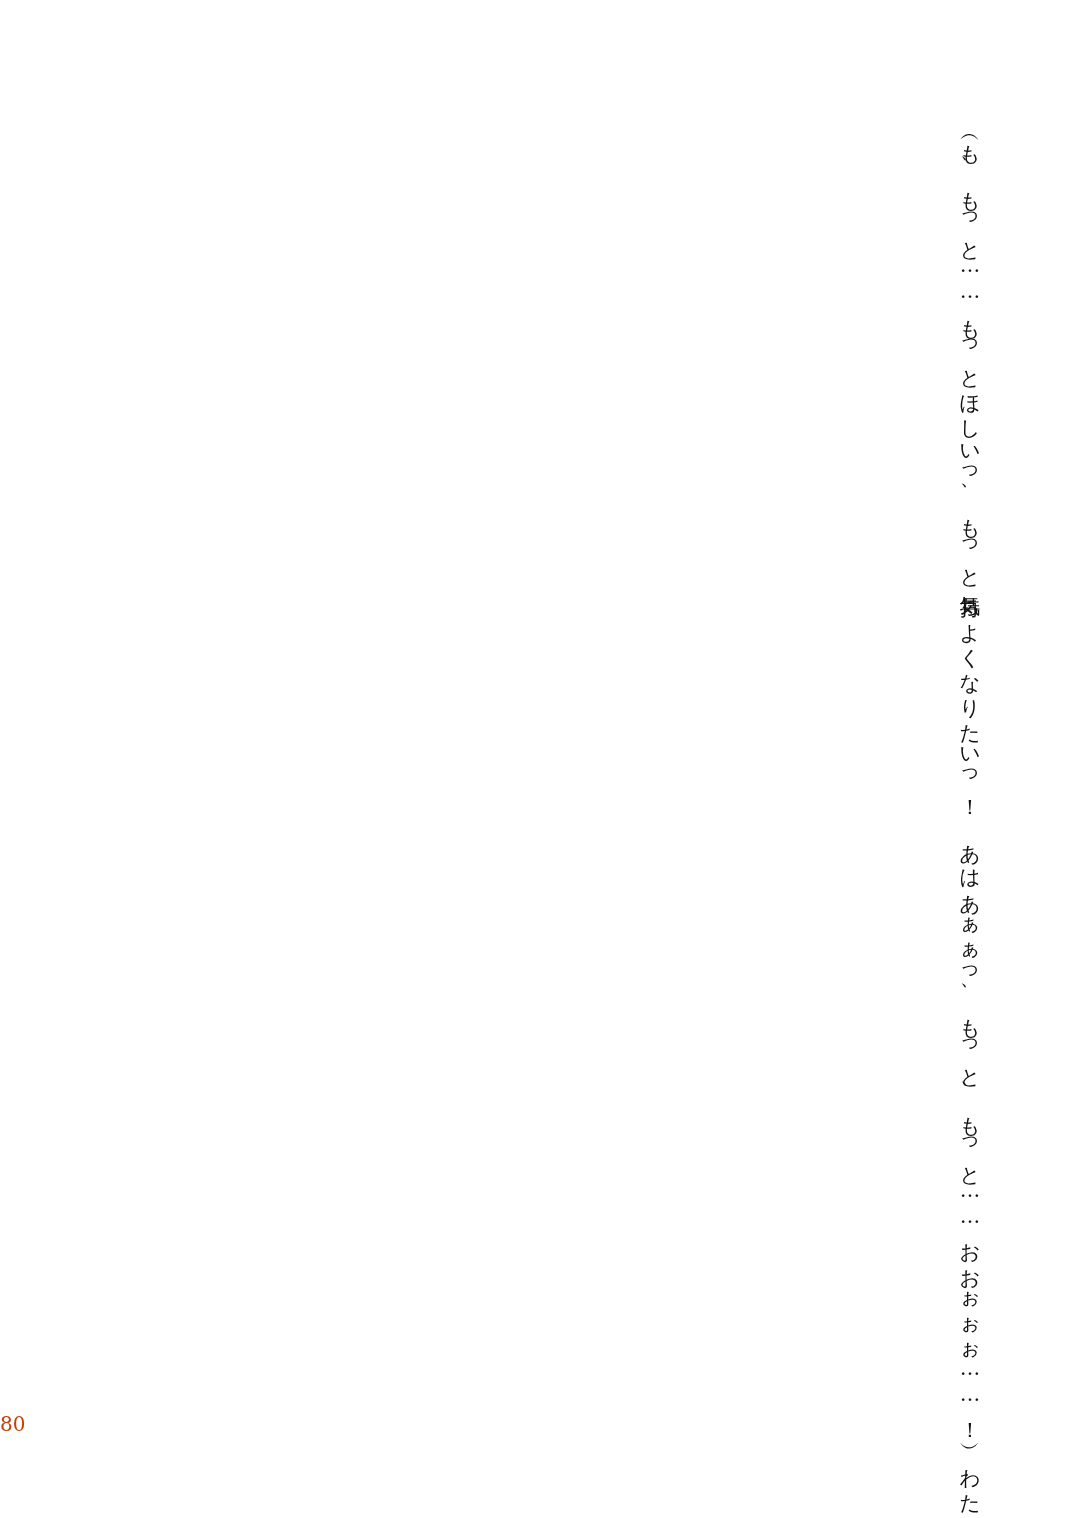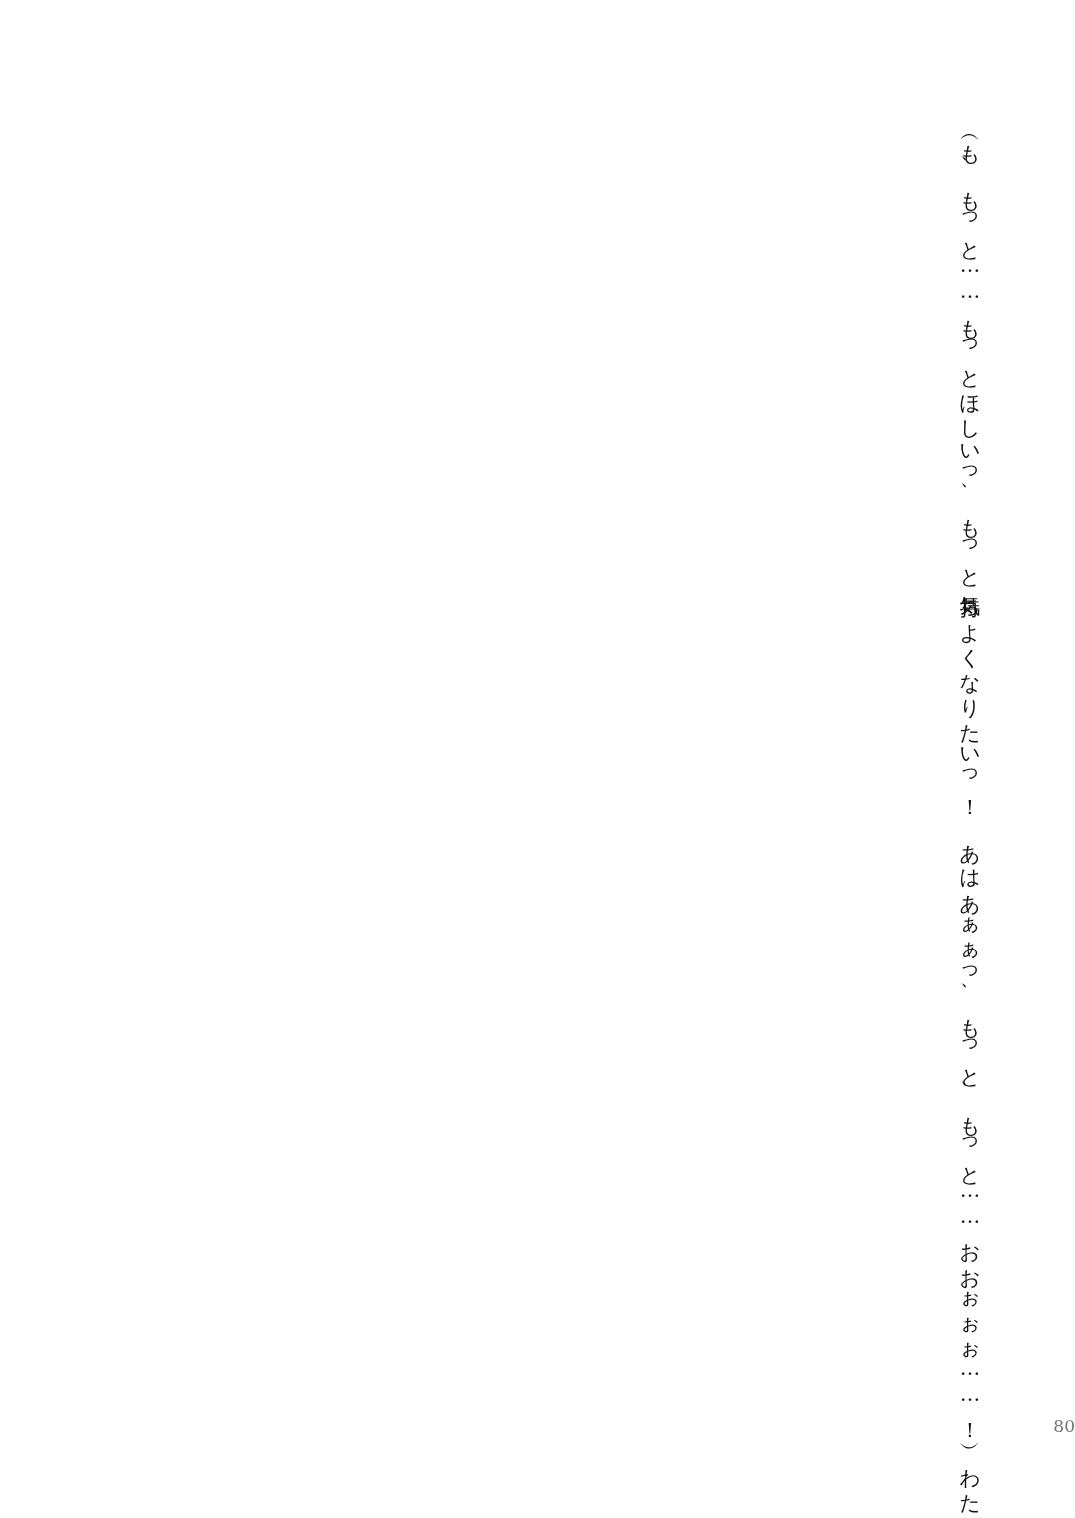--- a/index.html
+++ b/index.html
@@ -45,23 +45,23 @@
     padding-top: 22px;
   }
   .line.blank {
     width: 12px;
   }
   .page-number {
     position: absolute;
     left: 0;
     right: 0;
     bottom: 82px;
-    text-align: right;
-    font-size: 17px;
-    color: #737373;
+    text-align: left;
+    font-size: 20px;
+    color: #c2410c;
     font-family: "DejaVu Serif", "Liberation Serif", serif;
   }
 </style>
 </head>
 <body>
 
 <div class="page">
   <div class="text-block">
     <div class="line">（も、もっと……もっとほしいっ、もっと気持ちよくなりたいっ！　あはあぁぁっ、も</div>
     <div class="line">っと、もっと……おおぉぉぉ……！）</div>

